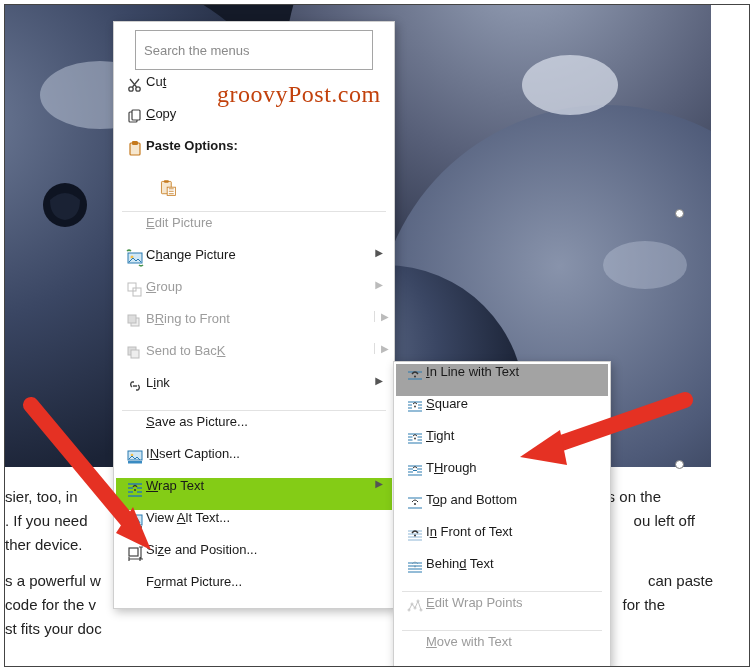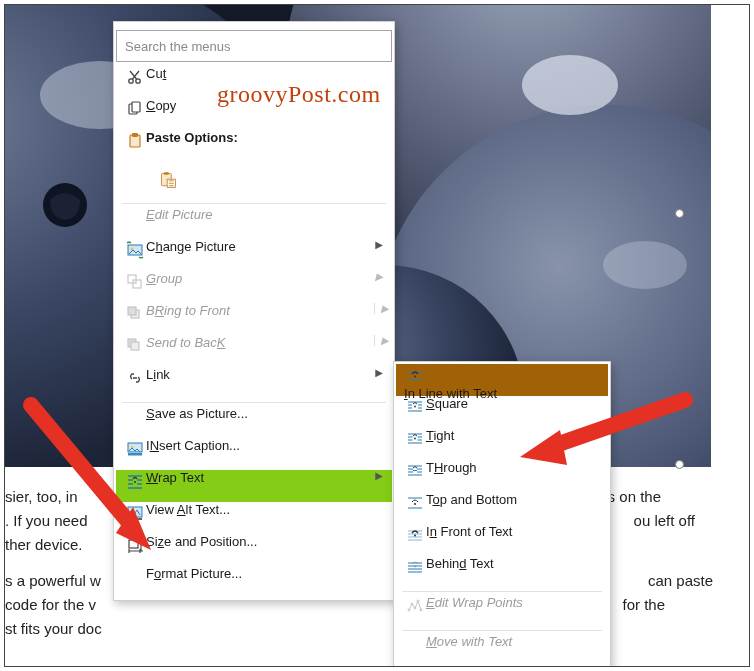--- a/index.html
+++ b/index.html
@@ -63,23 +63,23 @@
     .ctx {
       position: absolute;
       background: #fff;
       border: 1px solid #cfcfcf;
       box-shadow: 2px 3px 9px rgba(0,0,0,0.25);
       padding: 2px;
       z-index: 20;
     }
     .ctx.main { left: 108px; top: 16px; width: 282px; }
     .search {
-      margin: 6px 0 4px;
+      margin: 6px 19px 4px;
       border: 1px solid #a5a5a5;
-      height: 32px;
+      height: 40px;
       display: flex;
       align-items: center;
       padding: 0 8px;
       color: #8a8a8a;
       font-size: 13px;
     }
     .row {
       display: flex;
       align-items: flex-start;
       height: 32px;
@@ -96,22 +96,22 @@
       flex: 0 0 22px;
     }
     .row .lbl { flex: 1; }
     .row .chev {
       width: 10px;
       text-align: center;
       color: #555;
       font-size: 10px;
     }
     .row.hover { background: #84cc16; }
-    .row.sub-hover { background: #a16207; flex-direction: column; }
-    .row.disabled { color: #9c9c9c; font-style: italic; }
+    .row.sub-hover { background: #a3a3a3; }
+    .row.disabled { color: #9c9c9c; }
     .row.disabled .chev { color: #bbb; }
     .sep { height: 1px; background: #e2e2e2; margin: 3px 6px; }
     .bold { font-weight: 600; }
     .paste-icons { padding-left: 40px; height: 38px; display:flex; align-items:center; }
     .paste-icons .ico { border: 1px solid transparent; padding: 2px; }
     u.accel { text-decoration: underline; }
 
     
     .ctx.sub { left: 388px; top: 356px; width: 218px; }
 

